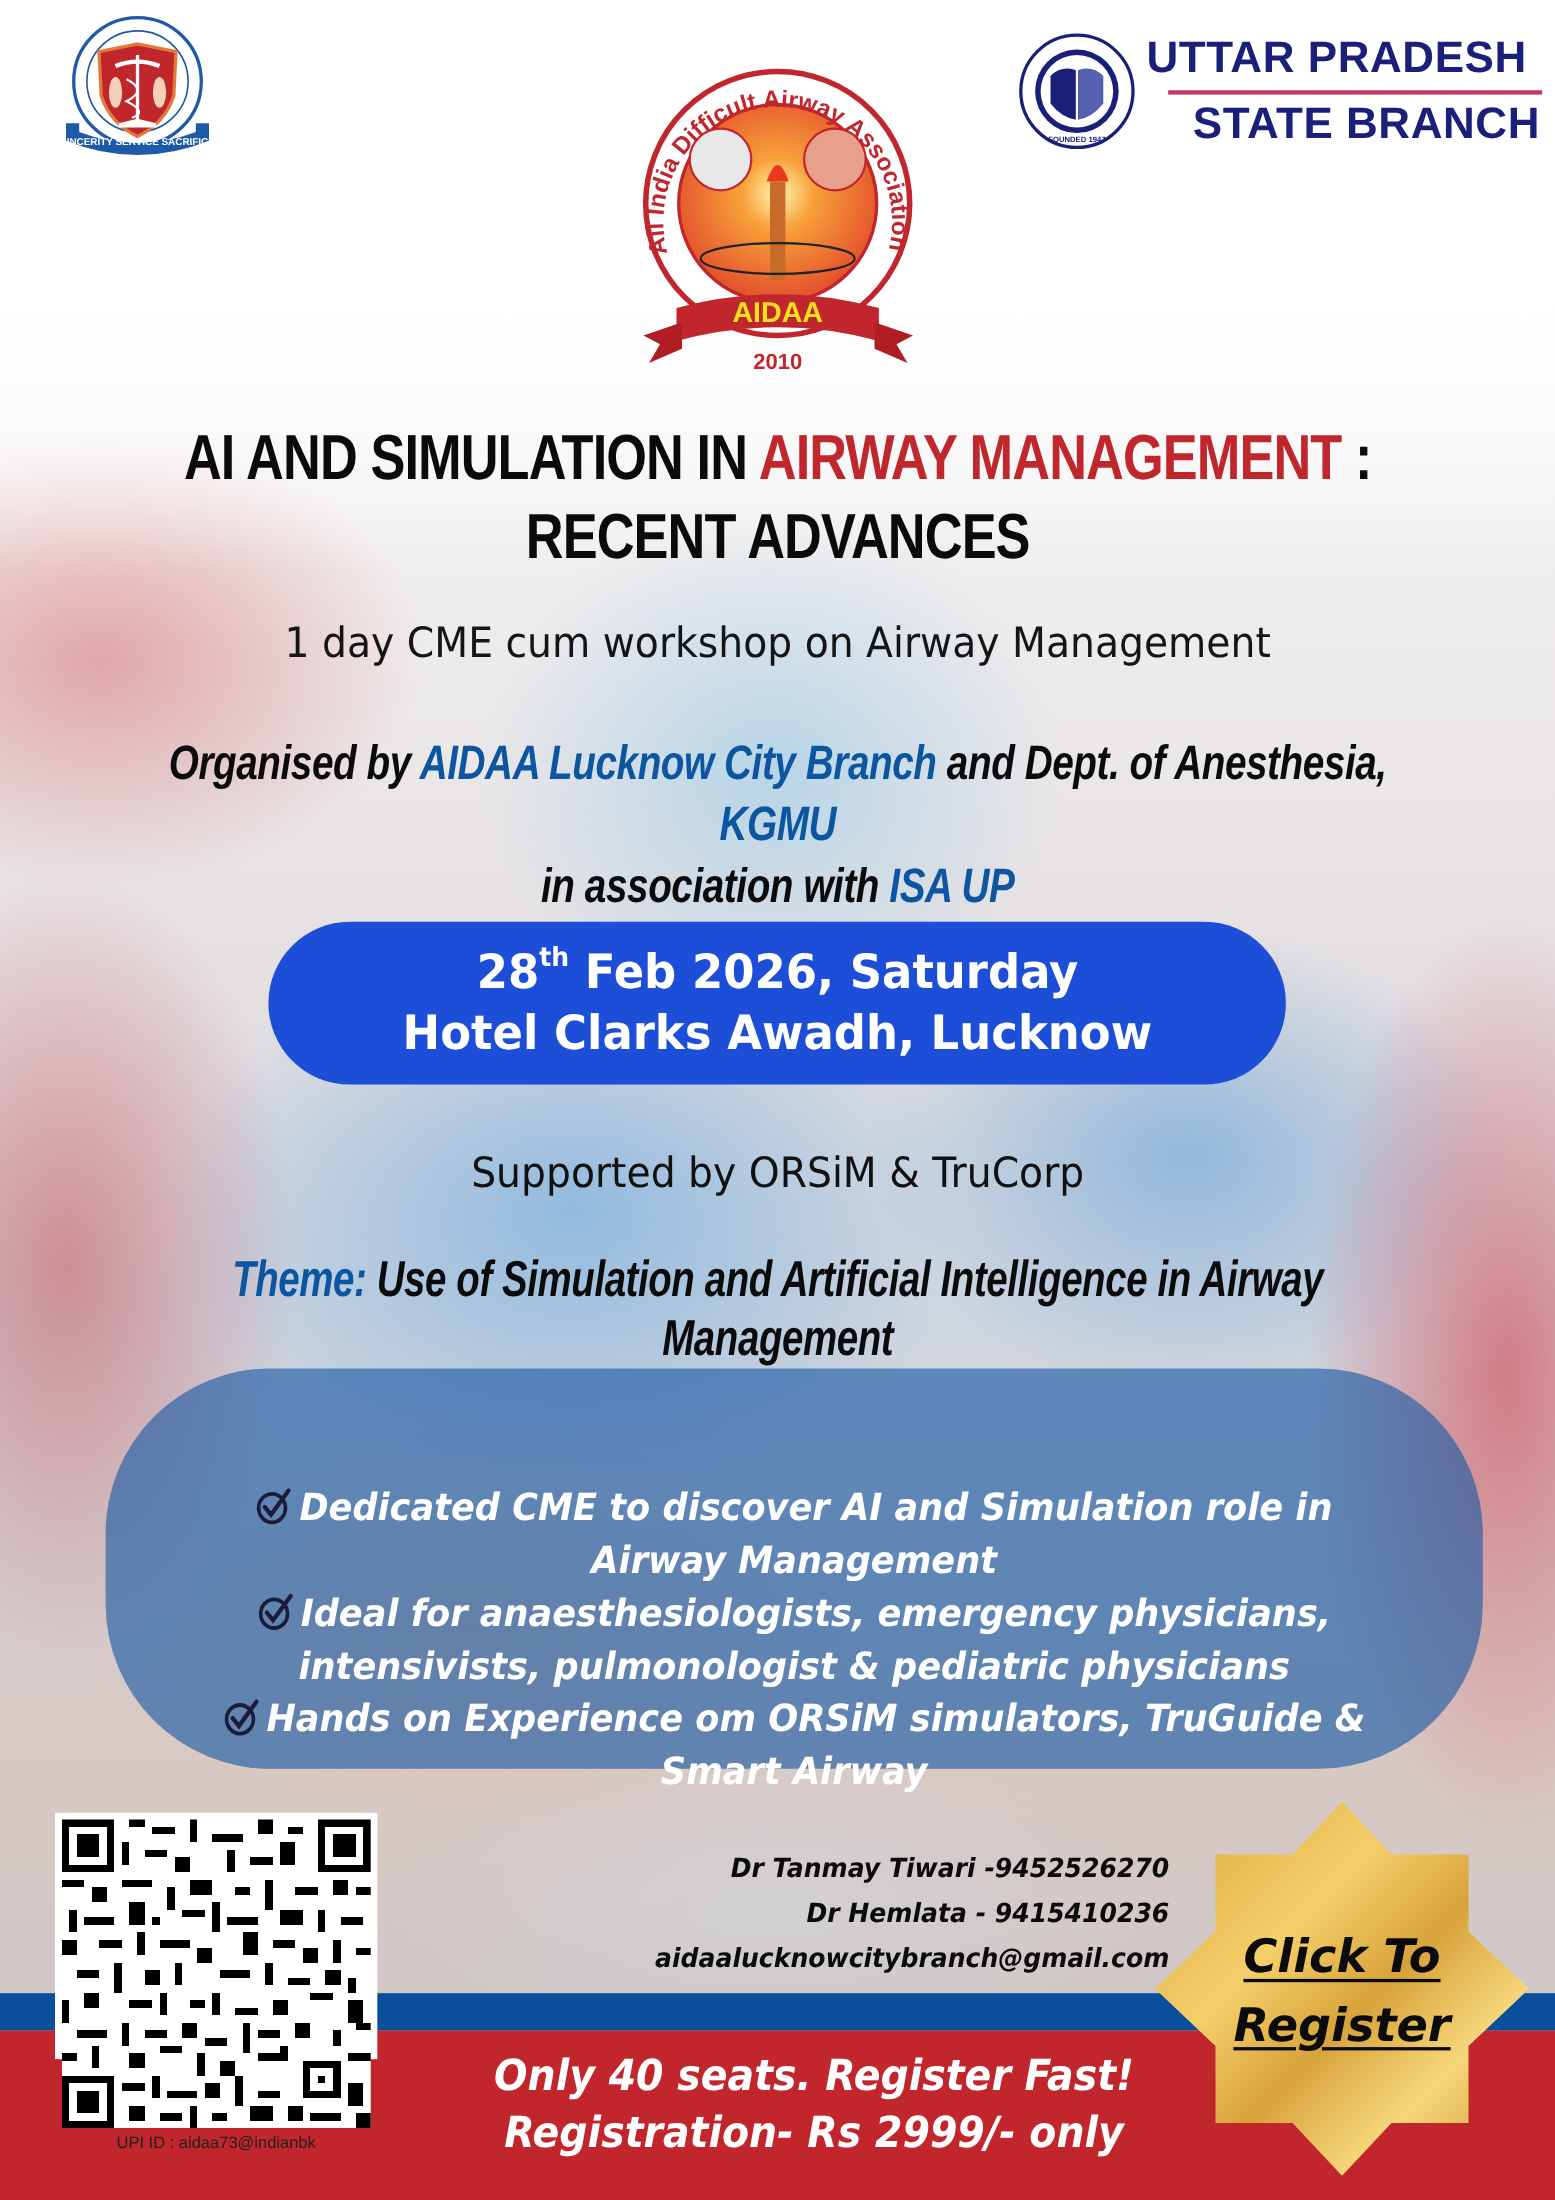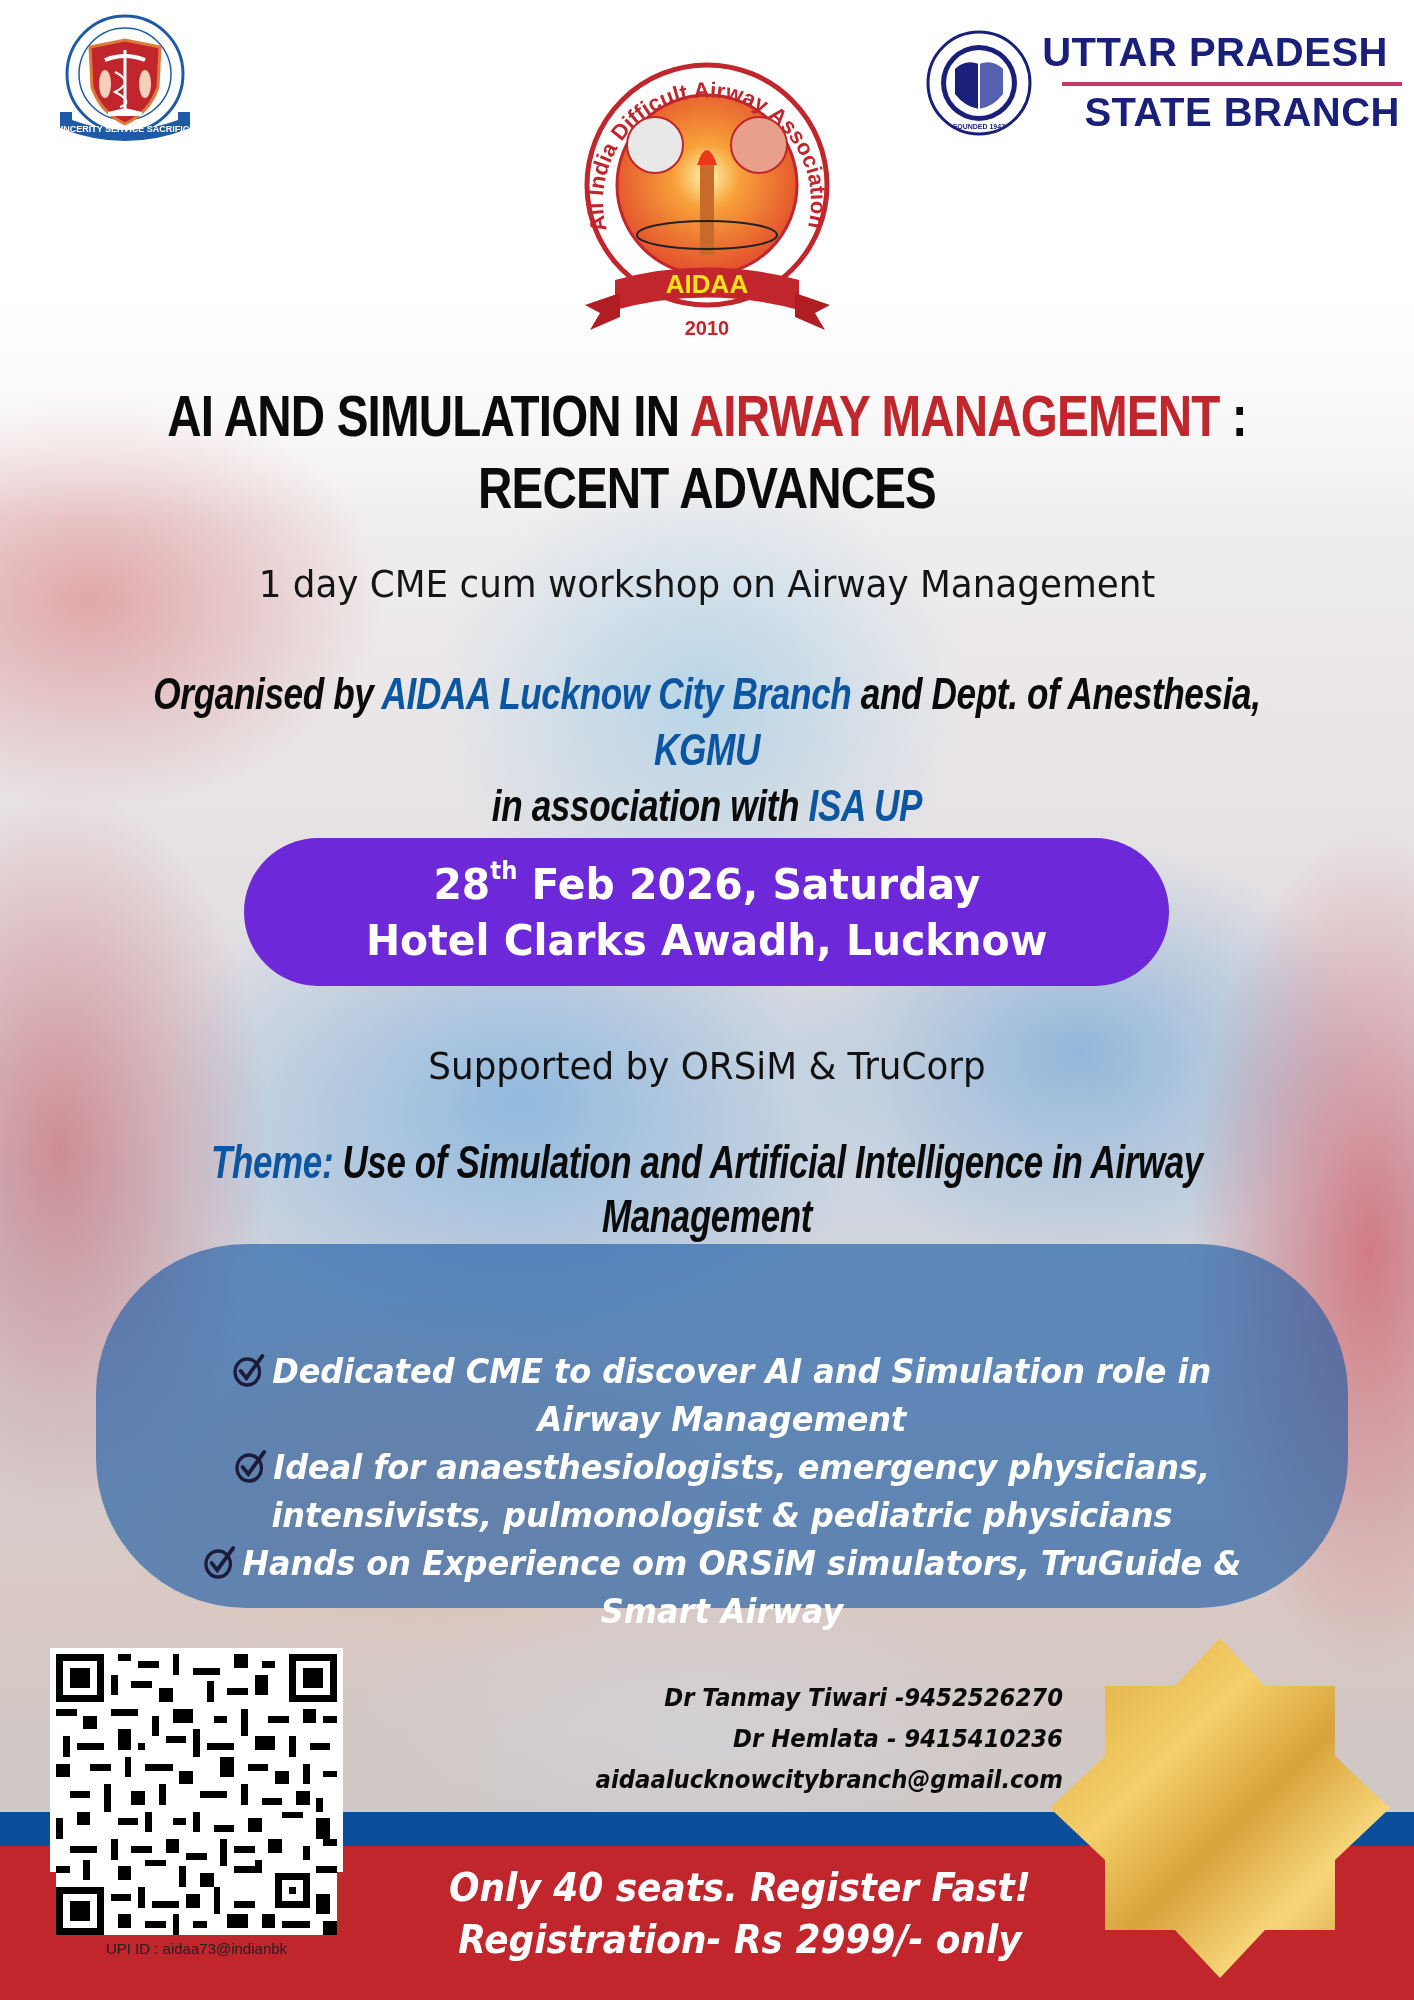--- a/index.html
+++ b/index.html
@@ -69,21 +69,21 @@
       position: absolute; left: 0; top: 666px; width: 1414px; text-align: center;
       font-family: "Liberation Sans", sans-serif; font-weight: 700; font-style: italic;
       font-size: 44px; line-height: 56px; color: #0b0b0b;
       transform: scaleX(0.8); letter-spacing: -0.5px;
     }
     .organised .blue { color: #0c55a0; }
 
     
     .date-pill {
       position: absolute; left: 244px; top: 838px; width: 925px; height: 148px;
-      background: #6d28d9; border-radius: 74px;
+      background: #1d4ed8; border-radius: 74px;
       display: flex; flex-direction: column; align-items: center; justify-content: center;
       color: #ffffff; font-family: "DejaVu Sans", sans-serif; font-weight: 700;
     }
     .date-pill .line { font-size: 43px; line-height: 56px; transform: scaleX(0.95); }
     .date-pill sup { font-size: 24px; vertical-align: 20px; line-height: 0; }
 
     .supported {
       position: absolute; left: 0; top: 1044px; width: 1414px; text-align: center;
       font-family: "DejaVu Sans", sans-serif; font-size: 38px; color: #111;
       transform: scaleX(0.94);
@@ -407,13 +407,17 @@
       <linearGradient id="gold" x1="0" y1="0" x2="1" y2="1">
         <stop offset="0%" stop-color="#d9a63a"></stop>
         <stop offset="35%" stop-color="#f5cf6a"></stop>
         <stop offset="55%" stop-color="#d7a33a"></stop>
         <stop offset="75%" stop-color="#f7d67a"></stop>
         <stop offset="100%" stop-color="#c99530"></stop>
       </linearGradient>
     </defs>
     <polygon fill="url(#gold)" points="170,0 215,48 285,48 285,118 340,170 285,222 285,292 215,292 170,340 125,292 55,292 55,222 0,170 55,118 55,48 125,48"></polygon>
   </svg>
+  <div class="register-text">
+    <div>Click To</div>
+    <div>Register</div>
+  </div>
 </div>
 
 </body></html>

